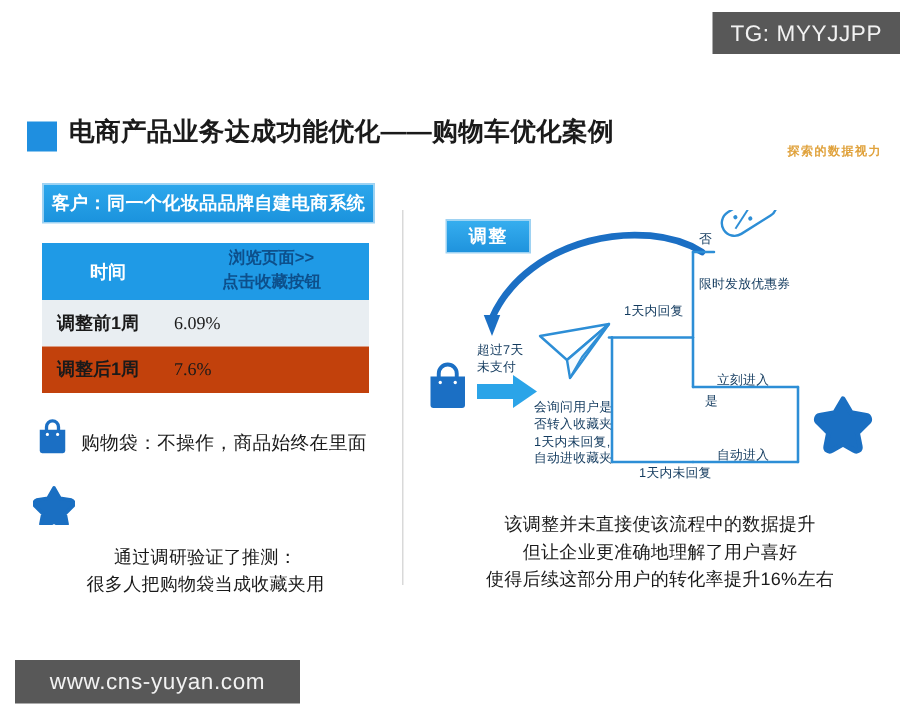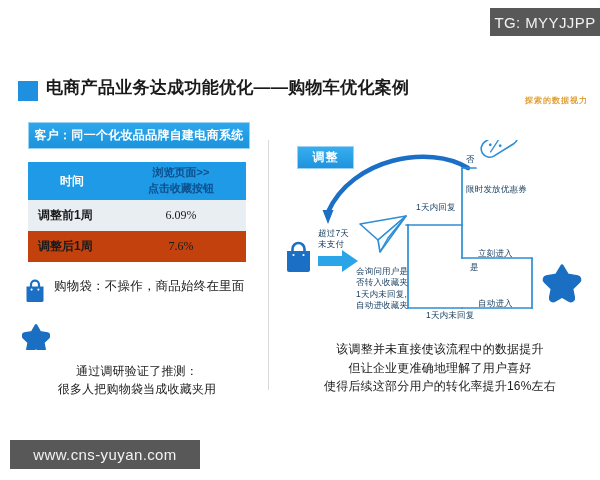--- a/index.html
+++ b/index.html
@@ -14,21 +14,21 @@
 
   
   .wm{
     position:absolute;
     background:#585858;
     color:#f2f2f2;
     font-size:15px;
     letter-spacing:.4px;
     display:flex;align-items:center;justify-content:center;
   }
-  #tg-badge{right:0;top:8px;width:110px;height:28px;font-size:15px;}
+  #tg-badge{right:0;top:8px;width:125px;height:28px;font-size:15px;}
   #site-badge{left:10px;top:440px;width:190px;height:29px;font-size:15px;}
 
   
   #header{position:absolute;left:0;top:72px;width:600px;height:38px;}
   #title-marker{
     position:absolute;left:18px;top:9px;width:20px;height:20px;background:#1f8fe0;
   }
   #page-title{
     position:absolute;left:46px;top:4px;
     font-size:17px;font-weight:bold;color:#1a1a1a;
@@ -75,26 +75,26 @@
   }
   #data-table thead th.col-time{width:88px;color:#ffffff;font-size:12px;font-weight:bold;}
   #data-table thead th.col-metric{width:130px;color:#0d4f8b;font-size:11px;font-weight:bold;line-height:1.45;}
   #data-table tbody tr{height:31px;}
   #data-table tbody tr.row-odd{background:#e9eef2;}
   #data-table tbody tr.row-even{background:#c2410c;}
   #data-table tbody td.cell-label{
     color:#1a1a1a;font-size:12px;font-weight:bold;padding-left:10px;text-align:left;
   }
   #data-table tbody td.cell-value{
-    color:#1a1a1a;font-size:12px;text-align:center;
+    color:#1a1a1a;font-size:12px;
     font-family:"Liberation Serif","DejaVu Serif",serif;
   }
 
   
-  .bullet{position:absolute;display:flex;align-items:flex-start;}
+  .bullet{position:absolute;display:flex;align-items:flex-end;}
   #bullet-bag{left:22px;top:278px;}
   #bullet-fav{left:22px;top:322px;}
   .bullet .btext{
     margin-left:6px;font-size:12.5px;color:#1a1a1a;white-space:nowrap;letter-spacing:.2px;
   }
   .bag-ico{width:26px;height:26px;position:relative;}
   .star-ico{width:28px;height:28px;}
 
   #conclusion{
     position:absolute;left:28px;top:362px;width:218px;

